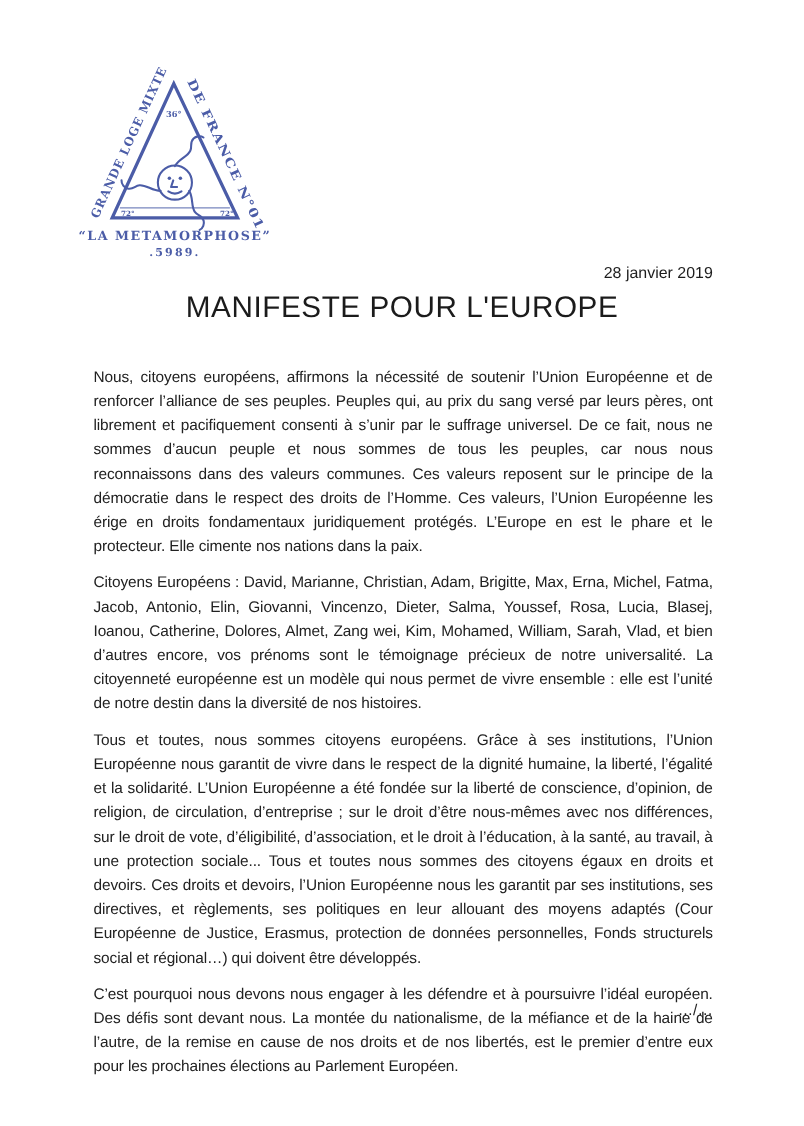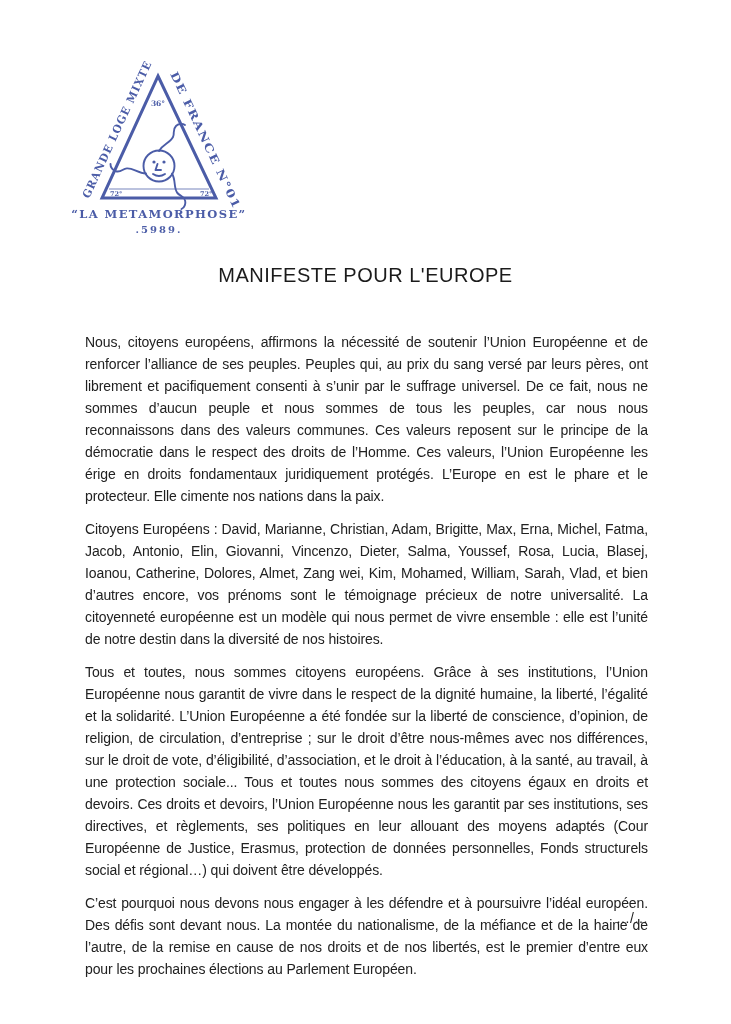--- a/index.html
+++ b/index.html
@@ -37,21 +37,21 @@
   .trisk path, .trisk circle { stroke: var(--ink); fill: none; stroke-width: 1.9; stroke-linecap: round; stroke-linejoin: round; }
   .trisk .dot { fill: var(--ink); stroke: none; }
 
   
   .date {
     position: absolute; top: 241px; left: 85px; width: 563px;
     text-align: right; font-size: 14.5px; color: #1d1d1d;
   }
   .title {
     position: absolute; top: 264px; left: 0; width: 731px; margin: 0;
-    text-align: center; font-size: 20px; font-weight: 400;
+    text-align: center; font-size: 27px; font-weight: 400;
     letter-spacing: 0.5px; color: #1b1b1b;
   }
   .bodytext {
     position: absolute; top: 331px; left: 85px; width: 563px;
     font-size: 14px; line-height: 22px; letter-spacing: -0.1px;
     text-align: justify; color: #212121;
   }
   .bodytext p { margin: 0 0 11px 0; }
   .cont {
     position: absolute; top: 910px; left: 85px; width: 563px;
@@ -80,20 +80,21 @@
       <path d="M -6,8 Q 0,12 6,8"></path>
       <path d="M 0,-15 C 4,-22 11,-23 14,-29 C 16,-33 13,-36 17,-40 C 19,-42 23,-43 26,-41"></path>
       <path transform="rotate(120)" d="M 0,-15 C 4,-22 11,-23 14,-29 C 16,-33 13,-36 17,-40 C 19,-42 23,-43 26,-41"></path>
       <path transform="rotate(240)" d="M 0,-15 C 4,-22 11,-23 14,-29 C 16,-33 13,-36 17,-40 C 19,-42 23,-43 26,-41"></path>
     </g>
 
     <text class="name" x="95" y="160" text-anchor="middle">“LA METAMORPHOSE”</text>
     <text class="num" x="95" y="175" text-anchor="middle">.5989.</text>
   </svg>
 
+  <div class="date">28 janvier 2019</div>
 
   <h1 class="title">MANIFESTE POUR L'EUROPE</h1>
 
   <div class="bodytext">
     <p>Nous, citoyens européens, affirmons la nécessité de soutenir l’Union Européenne et de renforcer l’alliance de ses peuples. Peuples qui, au prix du sang versé par leurs pères, ont librement et pacifiquement consenti à s’unir par le suffrage universel. De ce fait, nous ne sommes d’aucun peuple et nous sommes de tous les peuples, car nous nous reconnaissons dans des valeurs communes. Ces valeurs reposent sur le principe de la démocratie dans le respect des droits de l’Homme. Ces valeurs, l’Union Européenne les érige en droits fondamentaux juridiquement protégés. L’Europe en est le phare et le protecteur. Elle cimente nos nations dans la paix.</p>
     <p>Citoyens Européens : David, Marianne, Christian, Adam, Brigitte, Max, Erna, Michel, Fatma, Jacob, Antonio, Elin, Giovanni, Vincenzo, Dieter, Salma, Youssef, Rosa, Lucia, Blasej, Ioanou, Catherine, Dolores, Almet, Zang wei, Kim, Mohamed, William, Sarah, Vlad, et bien d’autres encore, vos prénoms sont le témoignage précieux de notre universalité. La citoyenneté européenne est un modèle qui nous permet de vivre ensemble : elle est l’unité de notre destin dans la diversité de nos histoires.</p>
     <p>Tous et toutes, nous sommes citoyens européens. Grâce à ses institutions, l’Union Européenne nous garantit de vivre dans le respect de la dignité humaine, la liberté, l’égalité et la solidarité. L’Union Européenne a été fondée sur la liberté de conscience, d’opinion, de religion, de circulation, d’entreprise ; sur le droit d’être nous-mêmes avec nos différences, sur le droit de vote, d’éligibilité, d’association, et le droit à l’éducation, à la santé, au travail, à une protection sociale... Tous et toutes nous sommes des citoyens égaux en droits et devoirs. Ces droits et devoirs, l’Union Européenne nous les garantit par ses institutions, ses directives, et règlements, ses politiques en leur allouant des moyens adaptés (Cour Européenne de Justice, Erasmus, protection de données personnelles, Fonds structurels social et régional…) qui doivent être développés.</p>
     <p>C’est pourquoi nous devons nous engager à les défendre et à poursuivre l’idéal européen. Des défis sont devant nous. La montée du nationalisme, de la méfiance et de la haine de l’autre, de la remise en cause de nos droits et de nos libertés, est le premier d’entre eux pour les prochaines élections au Parlement Européen.</p>
   </div>
 

